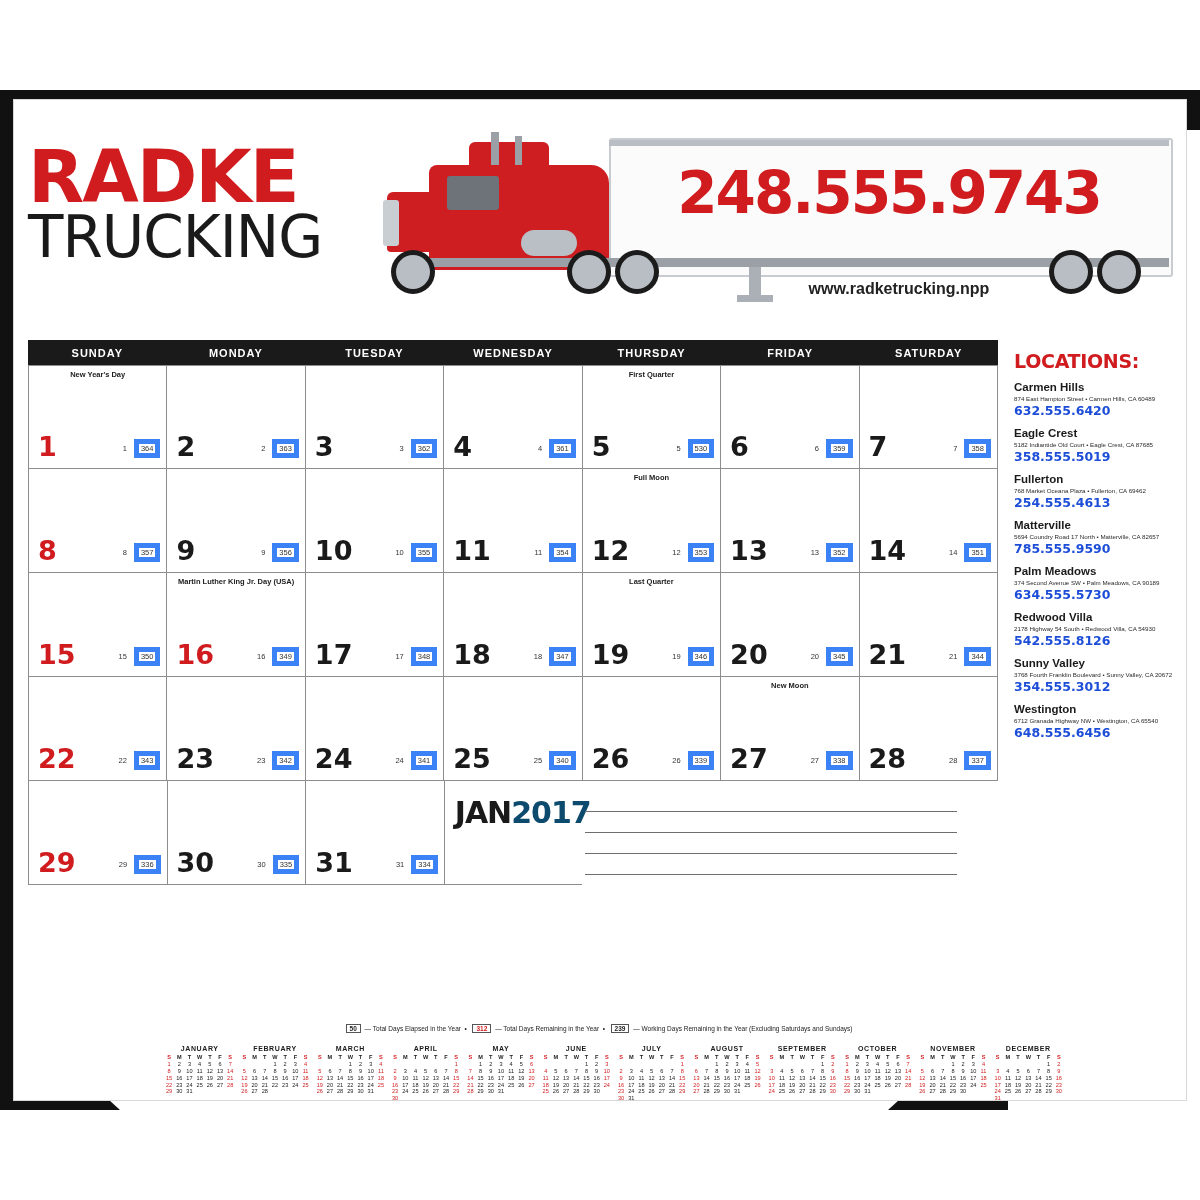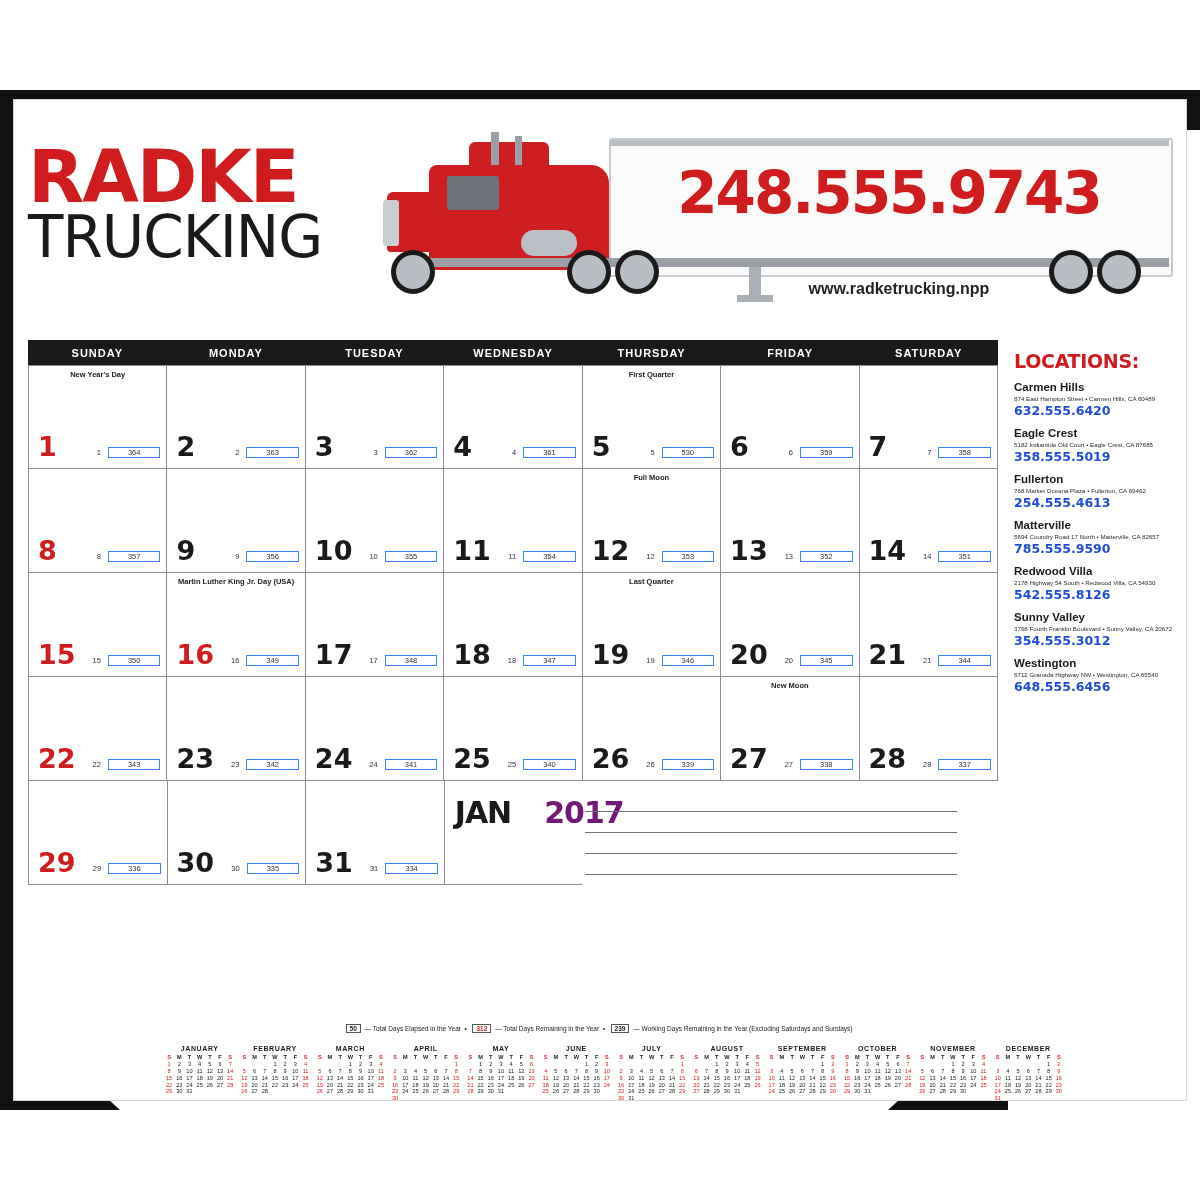--- a/index.html
+++ b/index.html
@@ -60,26 +60,26 @@
   .week{display:flex;border-left:1px solid #8d8d8d;}
   .cell{
     flex:1;height:104px;border-right:1px solid #8d8d8d;border-bottom:1px solid #8d8d8d;
     position:relative;box-sizing:border-box;
   }
   .week:first-of-type .cell{border-top:1px solid #8d8d8d;}
   .daynum{position:absolute;left:9px;bottom:6px;font-size:27px;font-weight:bold;color:#1a1a1a;font-family:"DejaVu Sans", sans-serif;}
   .daynum.sun{color:#d01c1f;}
   .note{position:absolute;left:0;top:4px;width:100%;text-align:center;font-size:7.5px;font-weight:bold;color:#222;}
   .ctr{position:absolute;right:6px;bottom:10px;font-size:7.5px;color:#333;display:flex;gap:7px;align-items:center;}
-  .ctr .b{border:1px solid #3b82f6;padding:0 19px;}
+  .ctr .b{border:5px solid #3b82f6;padding:0 2px;}
 
   
   .notesblock{position:absolute;left:0;top:0;width:100%;height:100%;background:#fff;}
   .monthtag{position:absolute;left:10px;top:14px;font-size:30px;font-weight:bold;font-family:"DejaVu Sans", sans-serif;color:#1a1a1a;letter-spacing:-1px;}
-  .monthtag .yr{color:#701a75;padding-left:33px;}
+  .monthtag .yr{color:#0c4a6e;}
   .lines{position:absolute;left:140px;top:10px;right:8px;bottom:8px;}
   .lines div{border-bottom:1px solid #6f6f6f;height:20px;}
 
   
   .locs{position:absolute;left:1000px;top:250px;width:160px;}
   .locs h2{margin:0 0 9px;font-size:19px;font-weight:bold;color:#d01c1f;font-family:"DejaVu Sans", sans-serif;letter-spacing:-0.3px;}
   .loc{margin-bottom:9px;}
   .loc .n{font-size:11.5px;font-weight:bold;color:#1a1a1a;line-height:13px;}
   .loc .a{font-size:6.2px;color:#2a2a2a;line-height:8px;margin:1px 0 1px;}
   .loc .p{font-size:12.5px;font-weight:bold;color:#1d4ed8;font-family:"DejaVu Sans", sans-serif;line-height:14px;}
@@ -428,20 +428,25 @@
             <div class="n">Fullerton</div>
             <div class="a">768 Market Oceana Plaza • Fullerton, CA 69462</div>
             <div class="p">254.555.4613</div>
           </div>
           <div class="loc">
             <div class="n">Matterville</div>
             <div class="a">5694 Coundry Road 17 North • Matterville, CA 82657</div>
             <div class="p">785.555.9590</div>
           </div>
           <div class="loc">
+            <div class="n">Palm Meadows</div>
+            <div class="a">374 Second Avenue SW • Palm Meadows, CA 90189</div>
+            <div class="p">634.555.5730</div>
+          </div>
+          <div class="loc">
             <div class="n">Redwood Villa</div>
             <div class="a">2178 Highway 54 South • Redwood Villa, CA 54930</div>
             <div class="p">542.555.8126</div>
           </div>
           <div class="loc">
             <div class="n">Sunny Valley</div>
             <div class="a">3768 Fourth Franklin Boulevard • Sunny Valley, CA 20672</div>
             <div class="p">354.555.3012</div>
           </div>
           <div class="loc">

